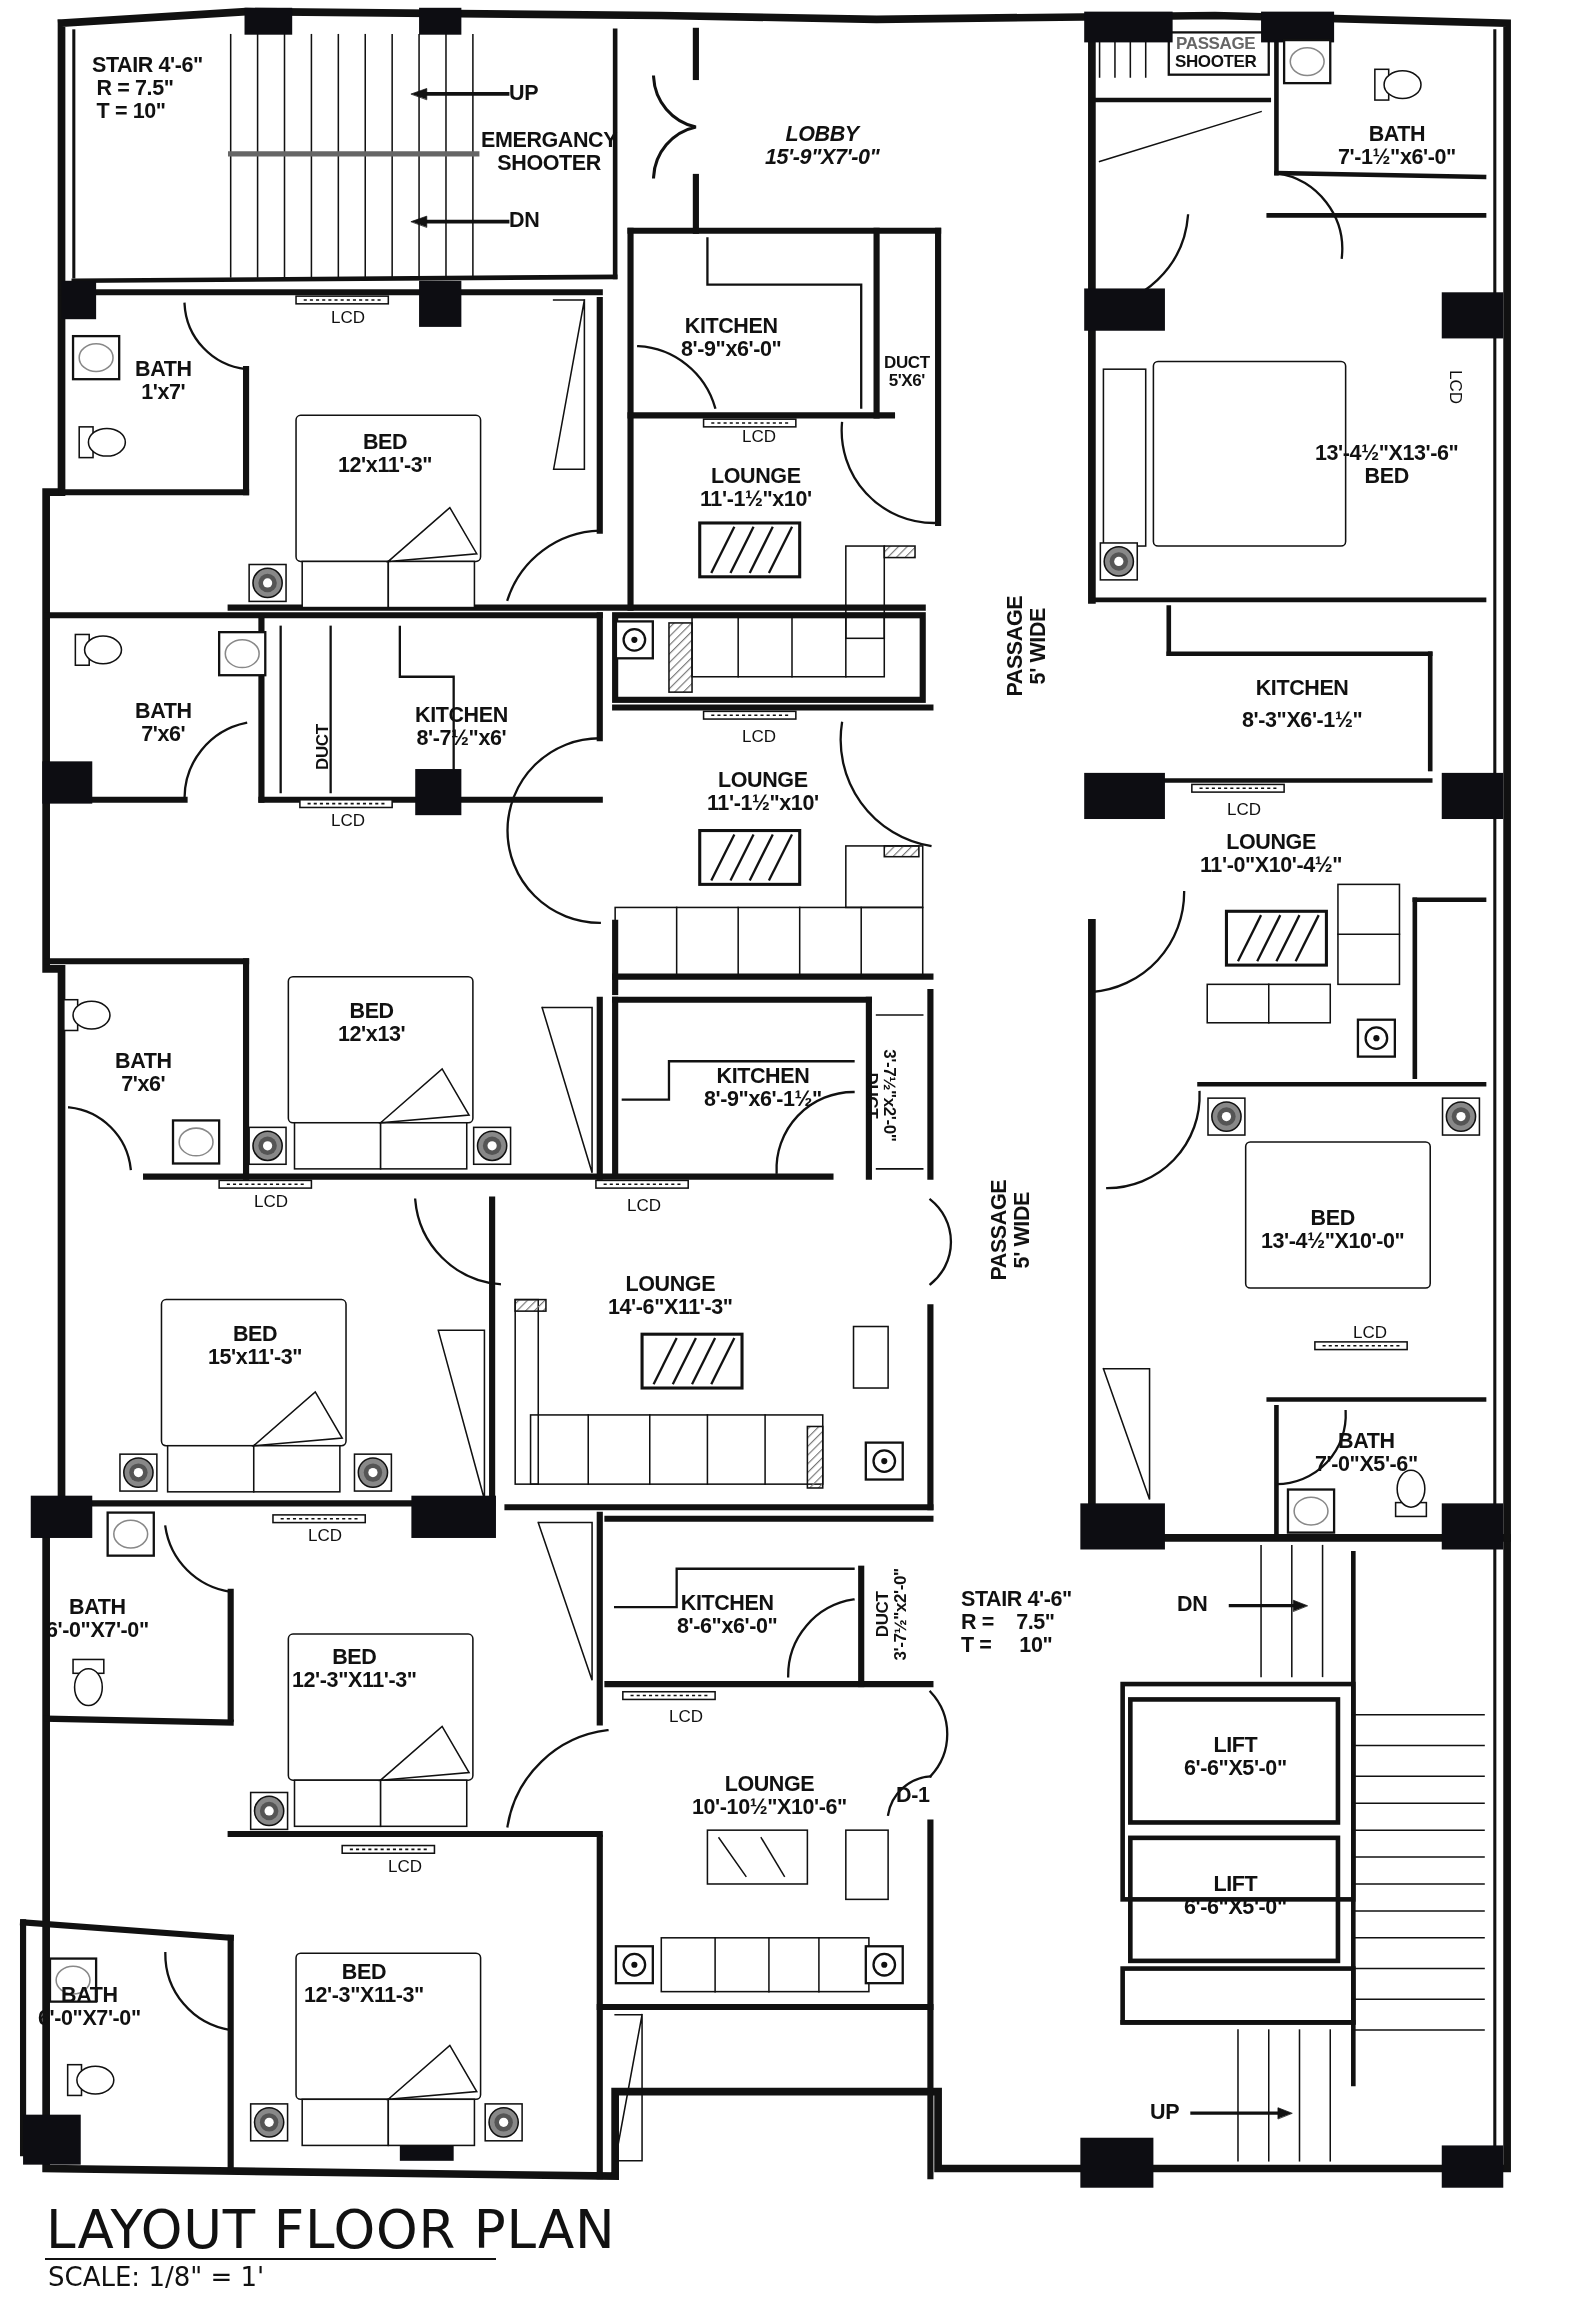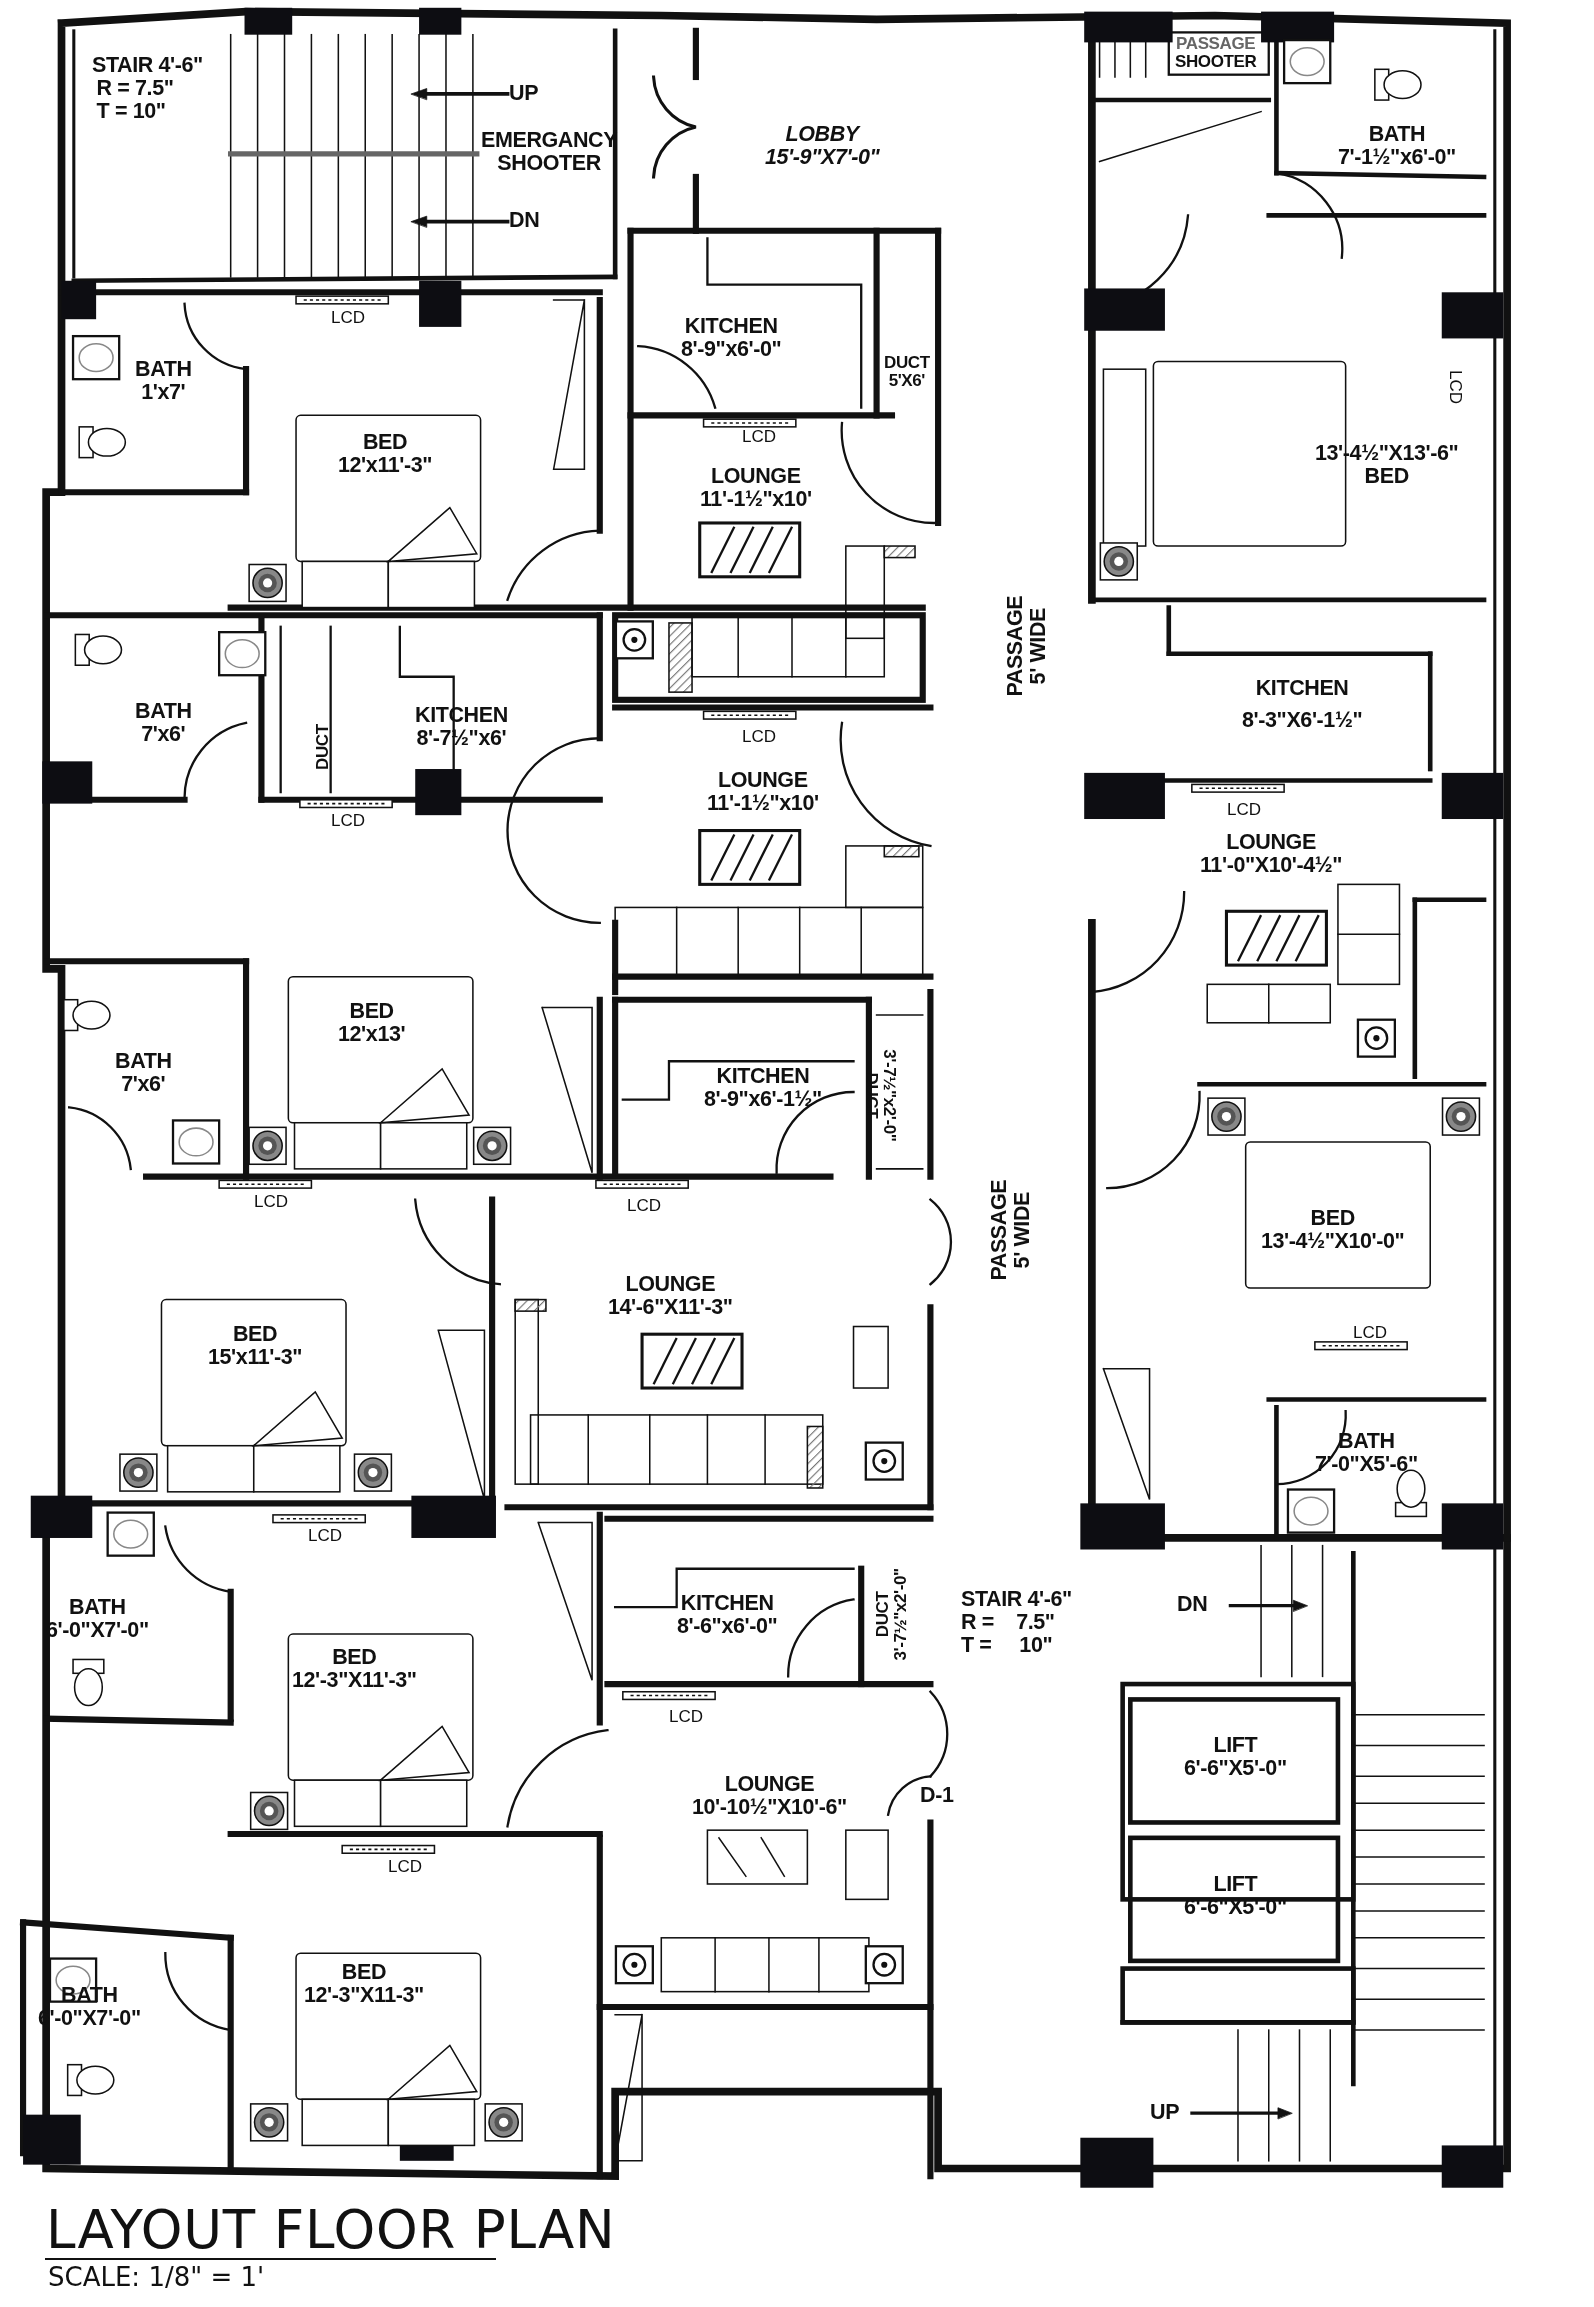--- a/index.html
+++ b/index.html
@@ -532,21 +532,21 @@
     <span class="d">8'-6"x6'-0"</span>
   </div>
 <div class="lbl rot" style="left:846px;top:1596px;transform:rotate(-90deg);">
     <span class="d small">DUCT</span>
     <span class="d small">3'-7½"x2'-0"</span>
   </div>
 <div class="lbl" style="left:692px;top:1773px;">
     <span class="d">LOUNGE</span>
     <span class="d">10'-10½"X10'-6"</span>
   </div>
-<div class="lbl" style="left:920px;top:1784px;">
+<div class="lbl" style="left:896px;top:1784px;">
     <span class="d">D-1</span>
   </div>
 
 <div class="lbl" style="left:38px;top:1984px;">
     <span class="d">BATH</span>
     <span class="d">6'-0"X7'-0"</span>
   </div>
 <div class="lbl" style="left:304px;top:1961px;">
     <span class="d">BED</span>
     <span class="d">12'-3"X11-3"</span>

